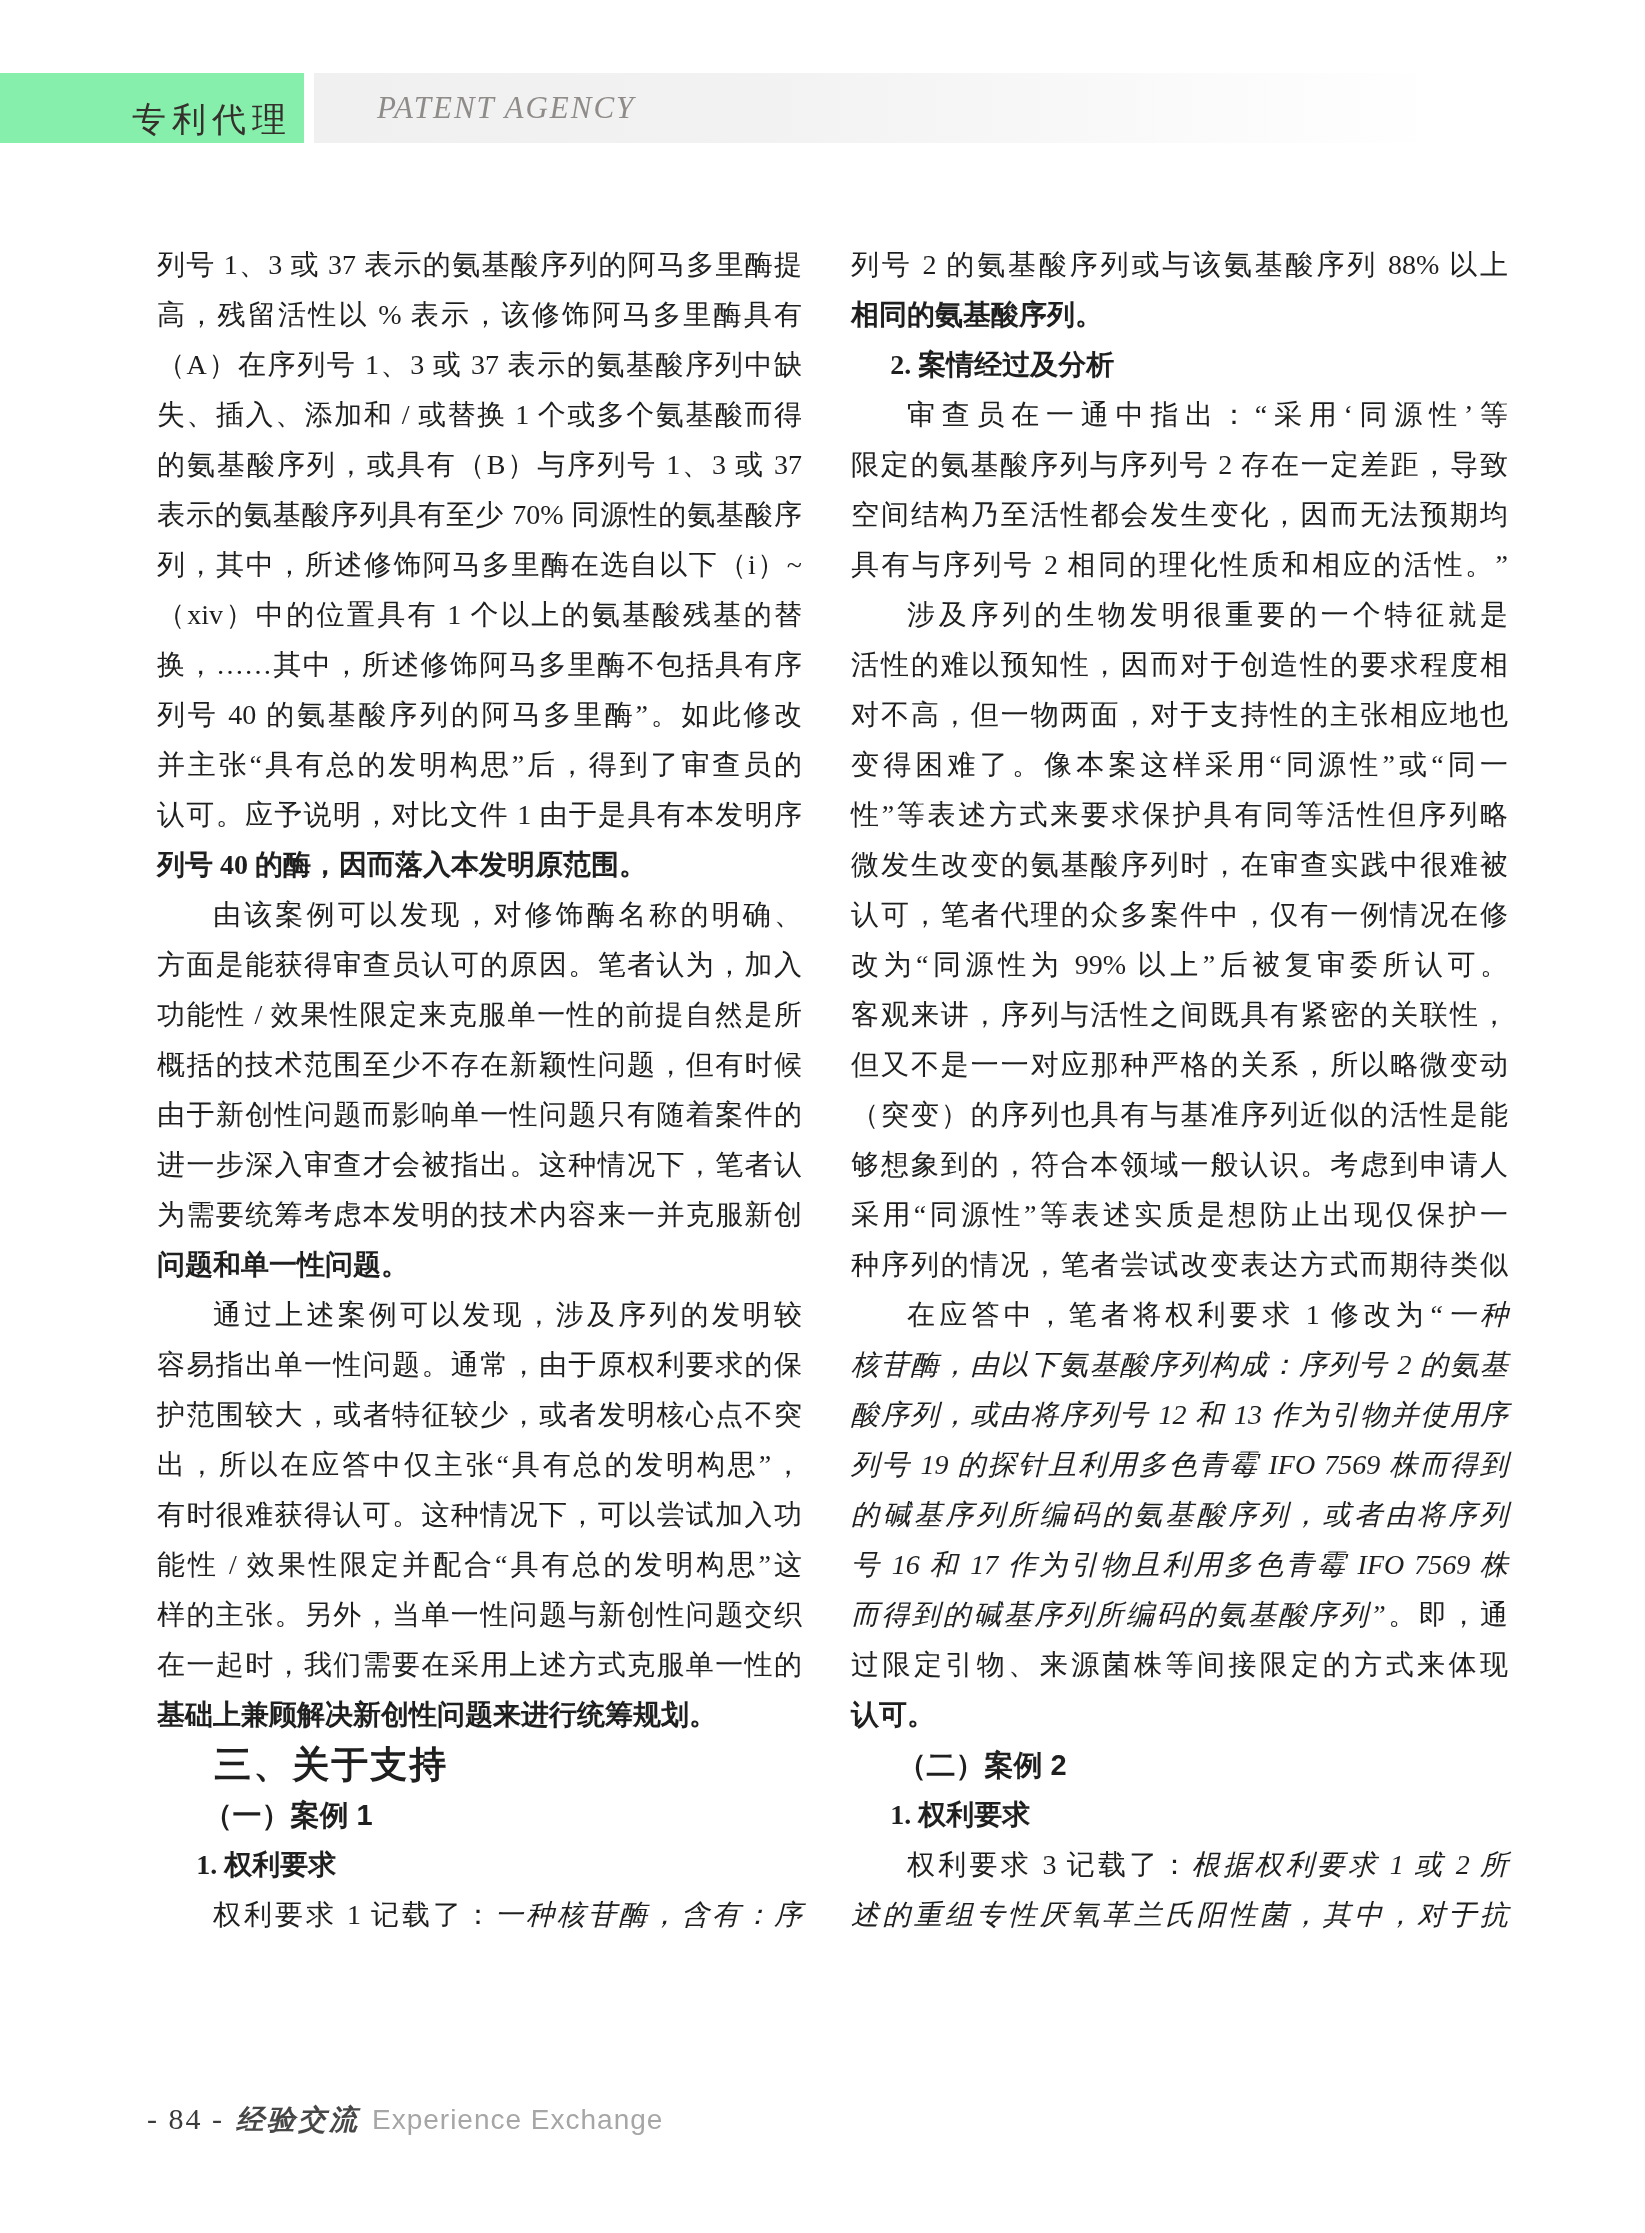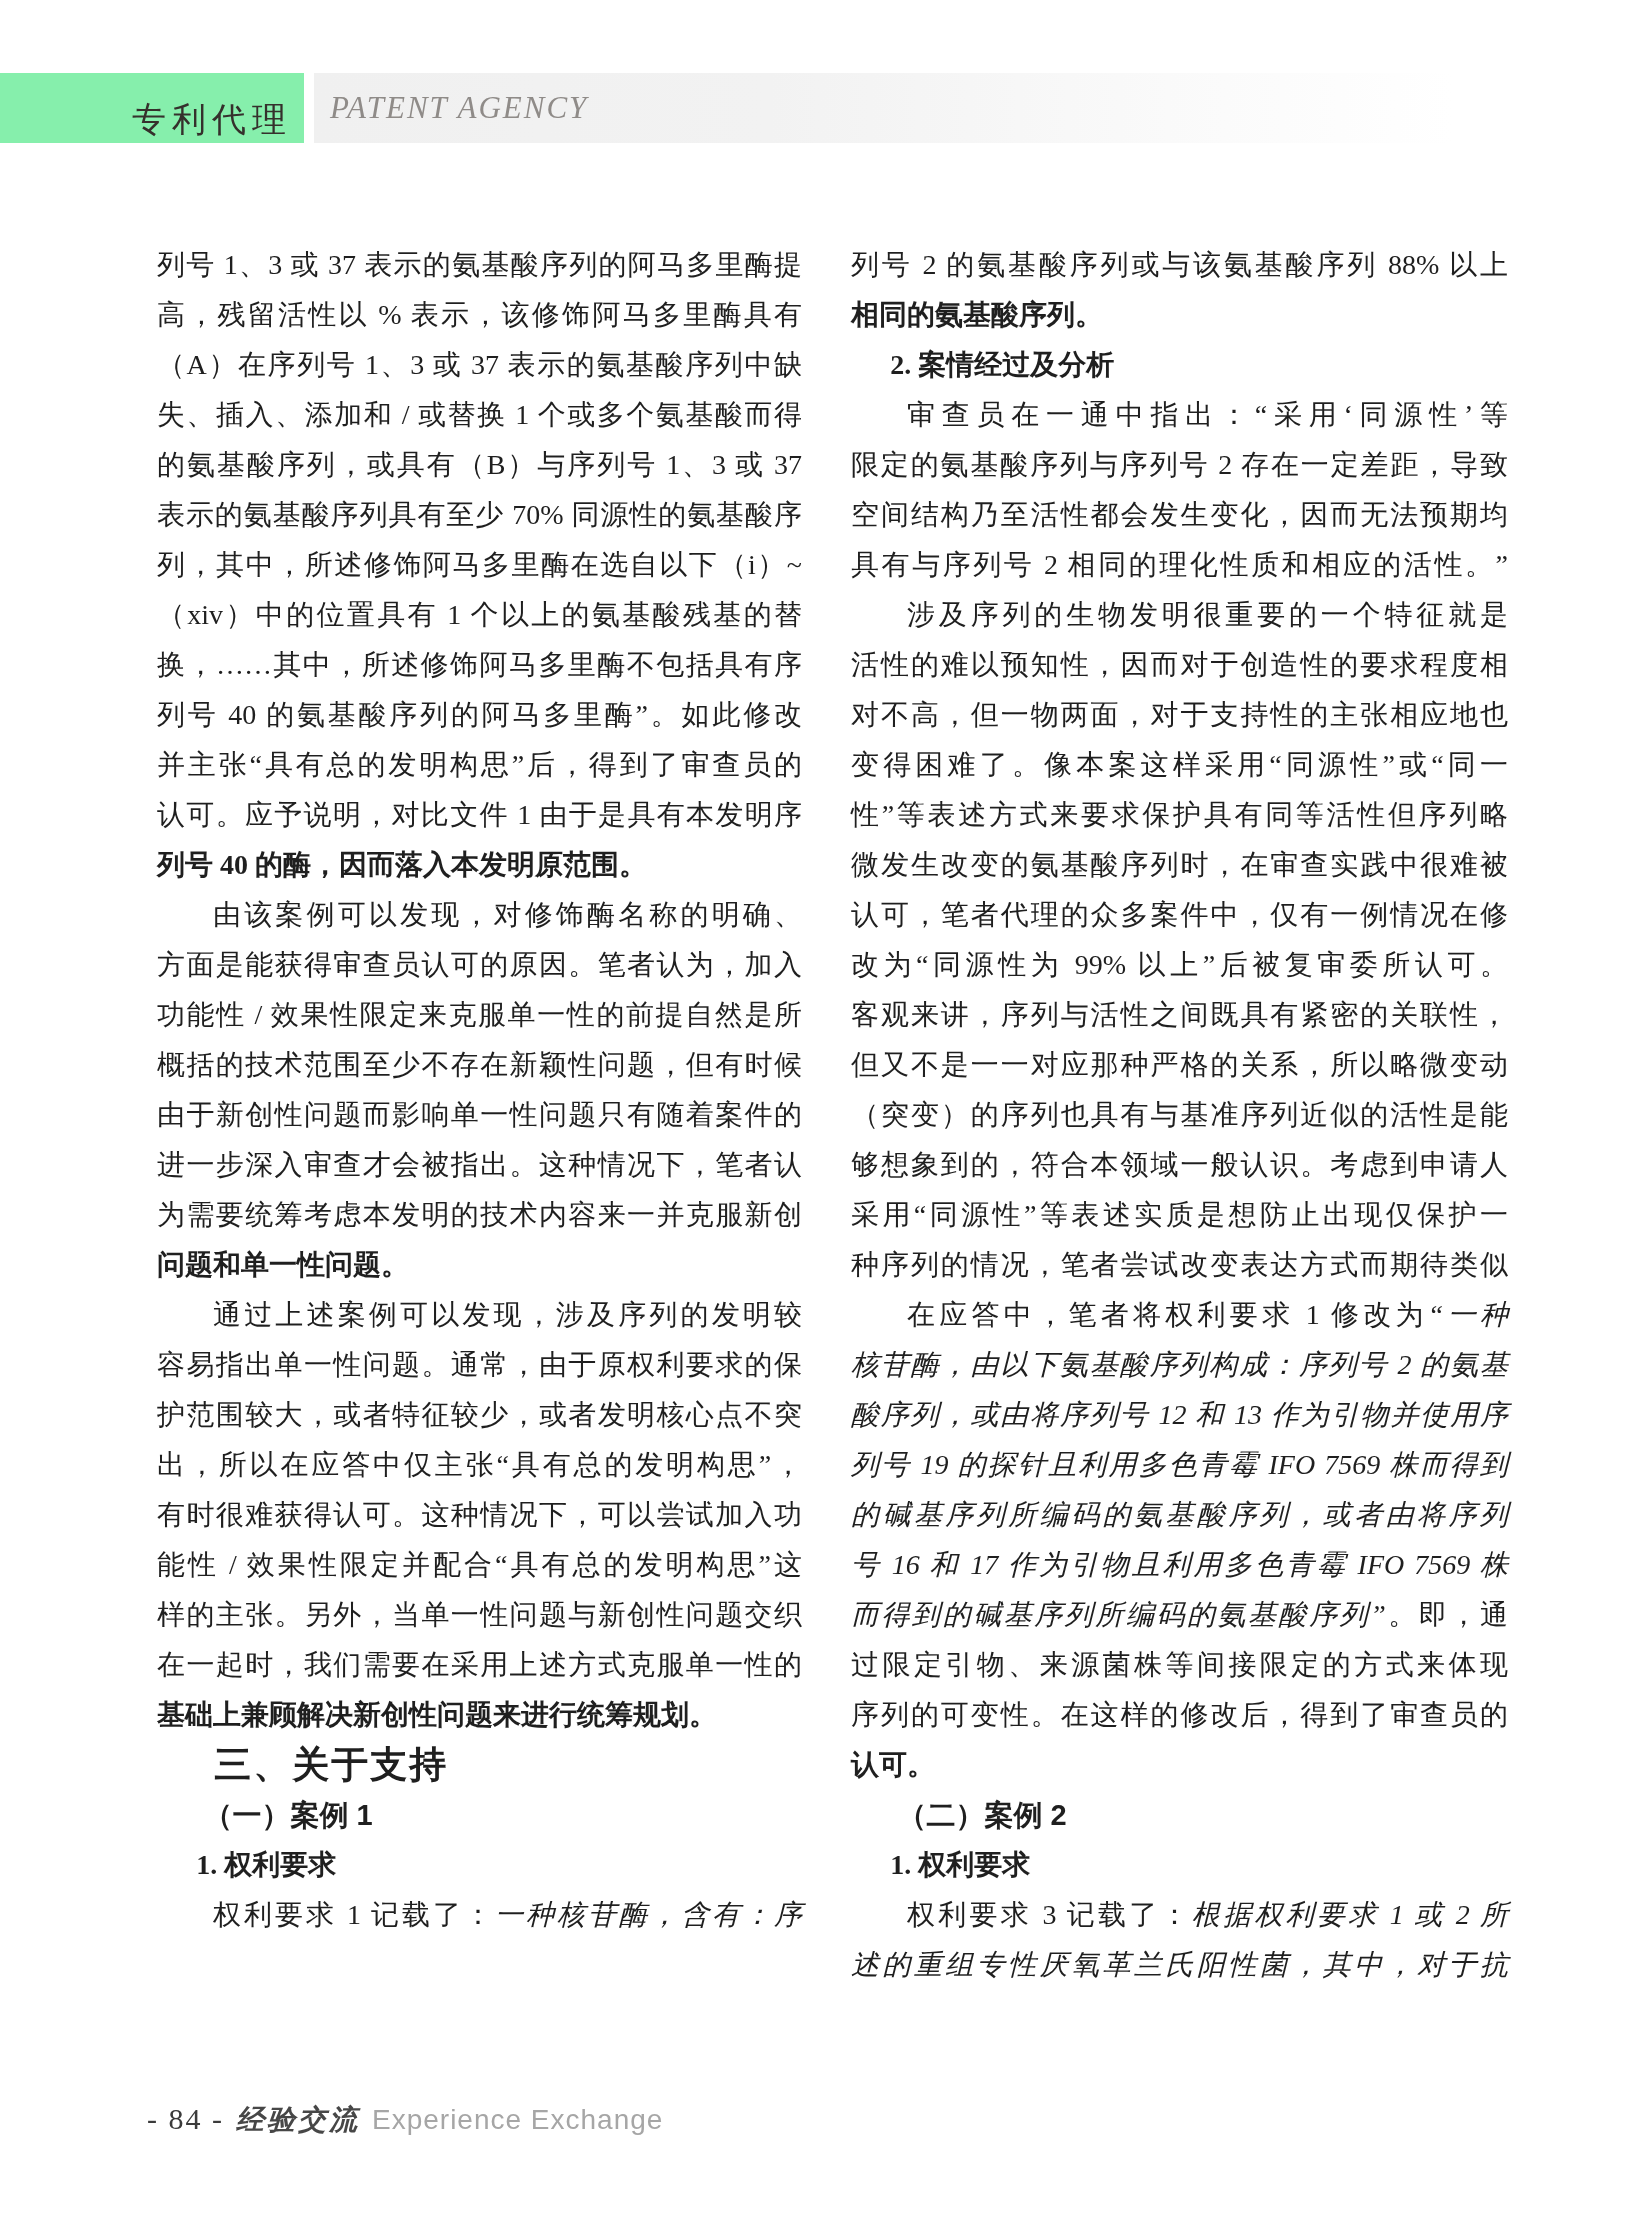--- a/index.html
+++ b/index.html
@@ -23,21 +23,21 @@
     white-space:nowrap;
   }
   .hdr-right {
     position:absolute; left:314px; top:73px; width:1139px; height:70px;
     background:linear-gradient(90deg,#f0f0f0 0%,#f2f2f2 40%,#fafafa 75%,#ffffff 100%);
     display:flex; align-items:center;
   }
   .hdr-title-en {
     font-family:"Liberation Serif", serif; font-style:italic;
     font-size:31px; letter-spacing:2px; color:#8f8b88;
-    padding-left:16px; white-space:nowrap;
+    padding-left:16px; white-space:nowrap;margin-left:47px;
   }
 
   
   .col { position:absolute; top:240px; }
   .col-left  { left:157px; width:645px; }
   .col-right { left:851px; width:657px; }
 
   .ln {
     height:50px; line-height:50px; font-size:28px;
     text-align:justify; text-align-last:justify;
@@ -145,21 +145,20 @@
       <div class="ln p">采用“同源性”等表述实质是想防止出现仅保护一</div>
       <div class="ln p">种序列的情况，笔者尝试改变表达方式而期待类似</div>
       <div class="ln pi"><span>在应答中，笔者将权利要求 1 修改为</span><span class="kai">“一种</span></div>
       <div class="ln p"><span class="kai">核苷酶，由以下氨基酸序列构成：序列号 2 的氨基</span></div>
       <div class="ln p"><span class="kai">酸序列，或由将序列号 12 和 13 作为引物并使用序</span></div>
       <div class="ln p"><span class="kai">列号 19 的探针且利用多色青霉 IFO 7569 株而得到</span></div>
       <div class="ln p"><span class="kai">的碱基序列所编码的氨基酸序列，或者由将序列</span></div>
       <div class="ln p"><span class="kai">号 16 和 17 作为引物且利用多色青霉 IFO 7569 株</span></div>
       <div class="ln p"><span class="kai">而得到的碱基序列所编码的氨基酸序列”</span><span>。即，通</span></div>
       <div class="ln p">过限定引物、来源菌株等间接限定的方式来体现</div>
-      <div class="ln p">序列的可变性。在这样的修改后，得到了审查员的</div>
       <div class="ln pe">认可。</div>
       <div class="ln h2">（二）案例 2</div>
       <div class="ln pie">1. 权利要求</div>
       <div class="ln pi"><span>权利要求 3 记载了：</span><span class="kai">根据权利要求 1 或 2 所</span></div>
       <div class="ln p"><span class="kai">述的重组专性厌氧革兰氏阳性菌，其中，对于抗</span></div>
     </div>
 
   <div class="footer">
     <span class="pg-num">- 84 -</span>
     <span class="sec-cn">经验交流</span>

